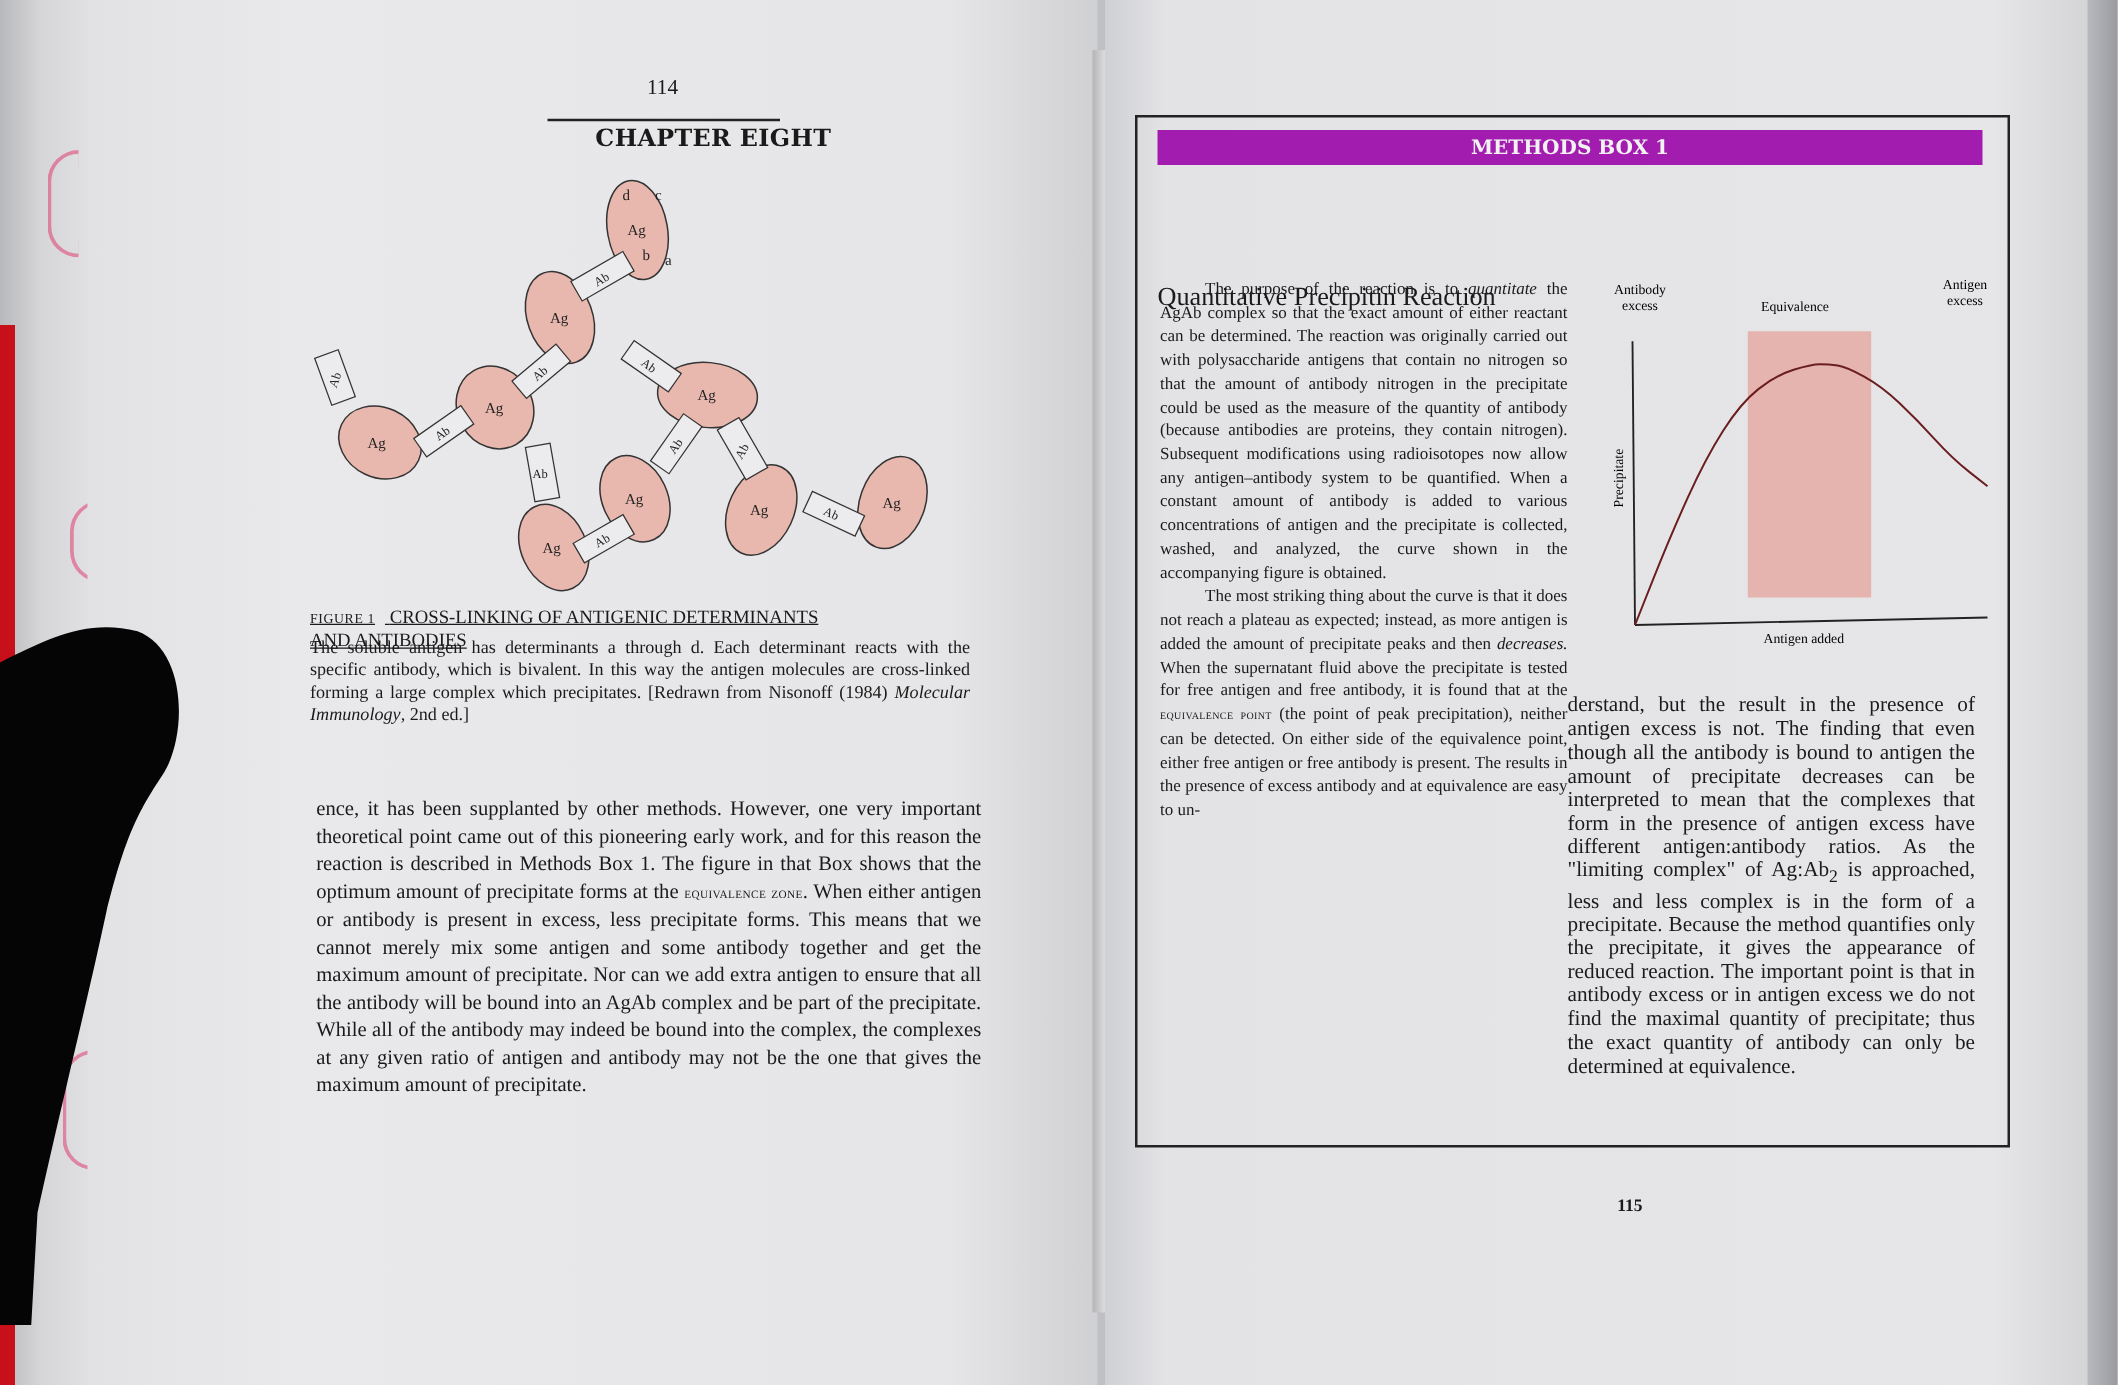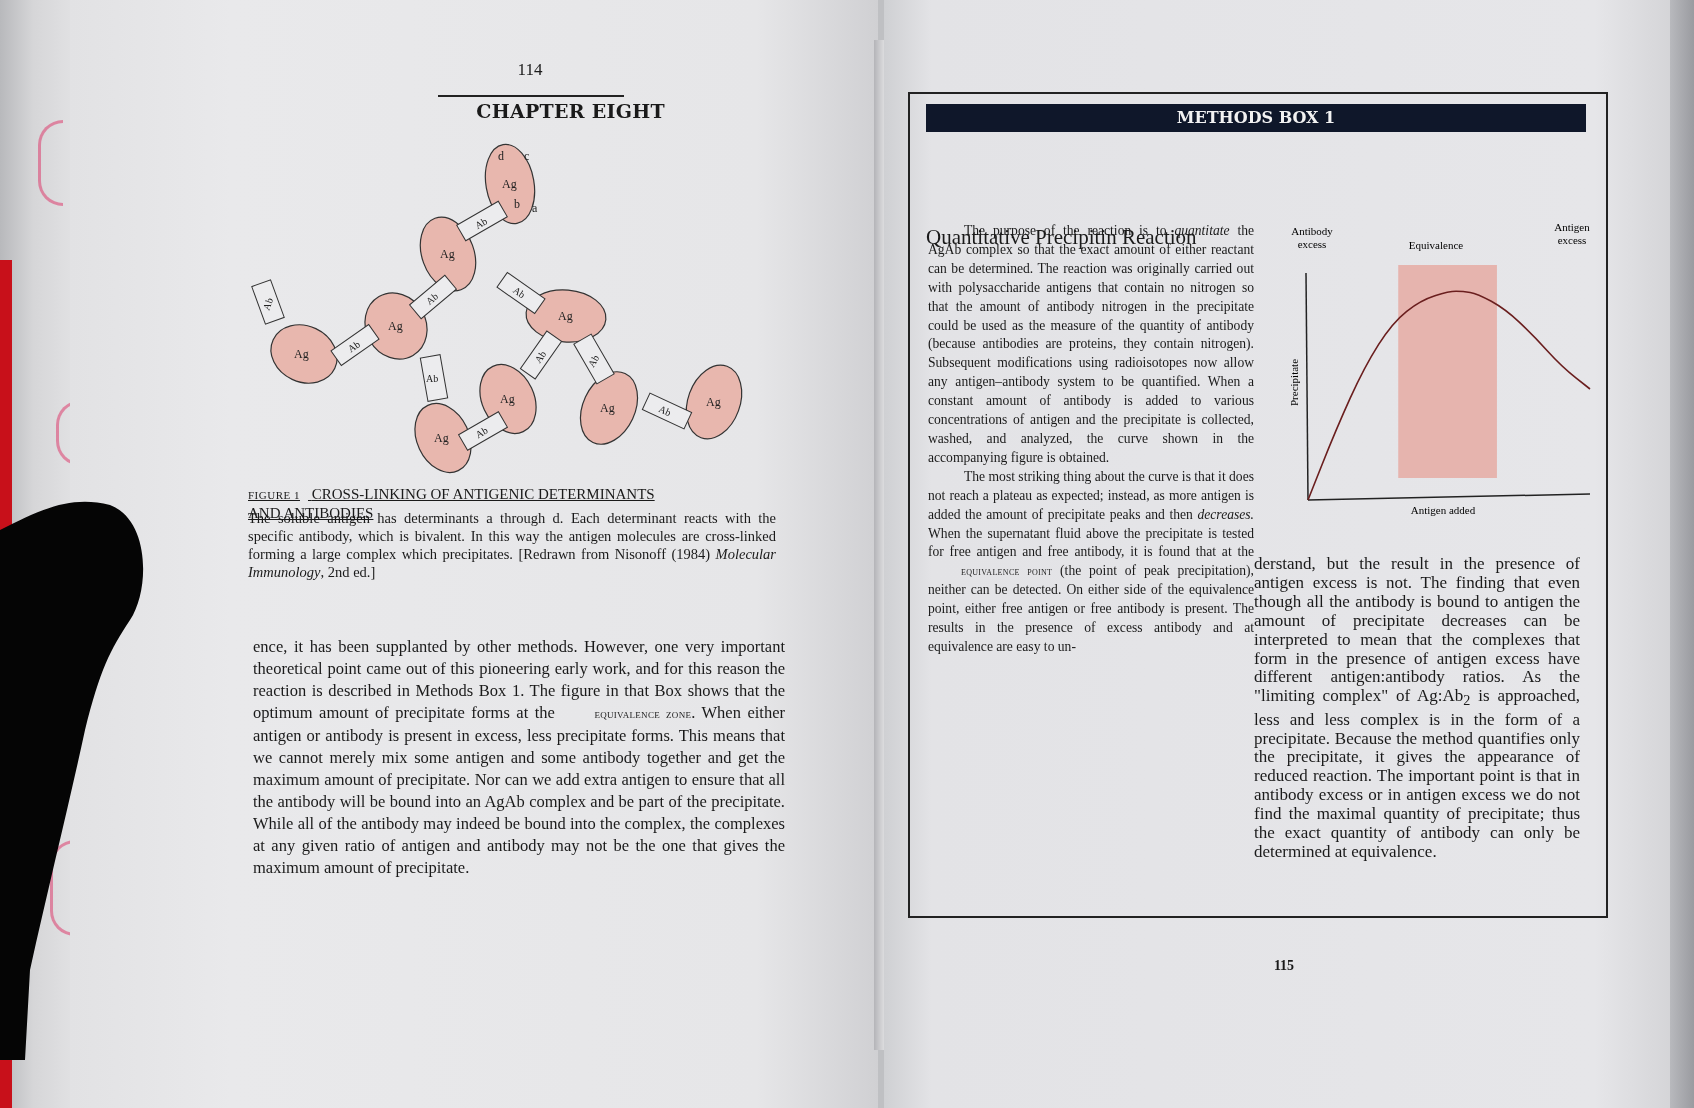--- a/index.html
+++ b/index.html
@@ -14,30 +14,30 @@
   .edge-right{position:absolute;left:1670px;top:0;width:24px;height:1108px;background:linear-gradient(90deg,#b8b9bd,#9a9ba0);}
   .finger{position:absolute;left:0;top:500px;width:150px;height:560px;}
   .pagenum-left{position:absolute;left:440px;top:60px;width:180px;text-align:center;font-weight:normal;font-size:17px;}
   .rule{position:absolute;left:438px;top:95px;width:186px;height:2px;background:#222;}
   .chapter{position:absolute;left:400px;top:100px;width:265px;text-align:right;font-weight:bold;font-size:19px;letter-spacing:.3px;font-family:"DejaVu Serif",serif;}
   .figure{position:absolute;left:248px;top:140px;width:560px;height:340px;}
   .fig-caption-title{position:absolute;left:248px;top:485px;width:540px;font-size:15px;line-height:18px;text-decoration:underline;}
   .fig-label{font-size:11px;letter-spacing:.5px;margin-right:8px;}
   .fig-caption-body{position:absolute;left:248px;top:509px;width:528px;font-size:14.5px;line-height:18px;text-align:justify;font-family:Liberation Serif, serif;}
   .body-left{position:absolute;left:253px;top:636px;width:532px;font-size:16.5px;line-height:22px;text-align:justify;}
-  .sc{font-variant:small-caps;font-size:.82em;letter-spacing:.3px;margin-left:33px;}
+  .sc{font-variant:small-caps;font-size:.82em;letter-spacing:.3px;}
   .box{position:absolute;left:908px;top:92px;width:696px;height:822px;border:2px solid #222;}
-  .box-header{position:absolute;left:926px;top:104px;width:660px;height:28px;background:#0f172a;color:#f2f2f2;text-align:center;font-weight:bold;font-size:16px;line-height:28px;font-family:"DejaVu Serif",serif;}
+  .box-header{position:absolute;left:926px;top:104px;width:660px;height:28px;background:#a21caf;color:#f2f2f2;text-align:center;font-weight:bold;font-size:16px;line-height:28px;font-family:"DejaVu Serif",serif;}
   .box-title{position:absolute;left:926px;top:180px;font-size:21px;margin-top:45px;}
   .col1{position:absolute;left:928px;top:222px;width:326px;font-size:13.6px;line-height:18.9px;text-align:justify;}
   .col2{position:absolute;left:1254px;top:555px;width:326px;font-size:17px;line-height:18.9px;text-align:justify;}
   .col1 p,.col2 p{margin:0;}
   .indent{text-indent:36px;}
   .chart{position:absolute;left:1276px;top:218px;width:330px;height:300px;}
-  .pagenum-right{position:absolute;left:1254px;top:958px;width:60px;text-align:center;font-weight:bold;font-size:14px;}
+  .pagenum-right{position:absolute;left:1254px;top:958px;width:60px;text-align:right;font-weight:bold;font-size:14px;}
 </style>
 </head>
 <body>
 
 <div class="bg-dark"></div>
 <div class="edge-left"></div>
 <div class="red-strip"></div>
 <div class="stamp" style="left:38px;top:120px;height:80px;"></div>
 <div class="stamp" style="left:56px;top:400px;height:60px;"></div>
 <div class="stamp" style="left:50px;top:840px;height:90px;"></div>

